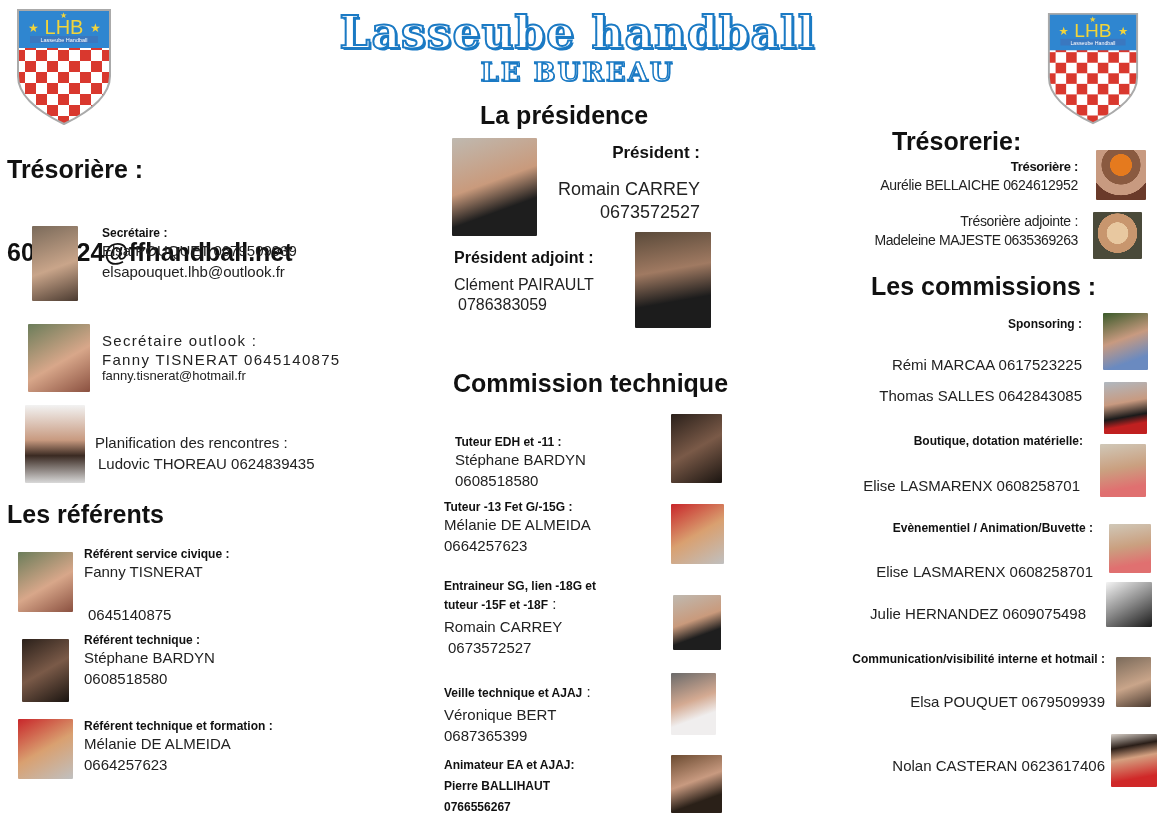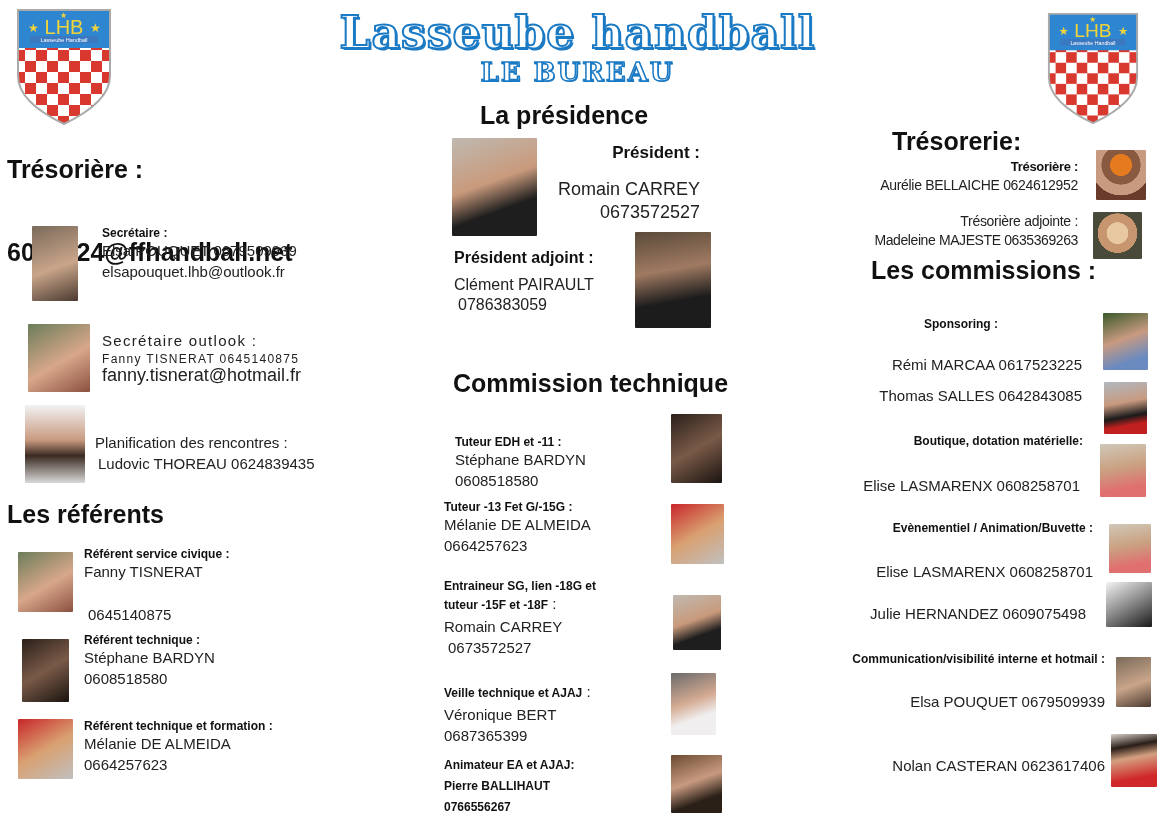--- a/index.html
+++ b/index.html
@@ -88,22 +88,22 @@
 <div class="photo" style="left:32px; top:226px; width:46px; height:75px; background:linear-gradient(160deg,#7a6a5a,#c9a58a 55%,#4a3a30);"></div>
 <div class="block" style="left:102px; top:226px;">
   <div class="lbl">Secrétaire :</div>
   <div class="txt">Elsa POUQUET  0679509939</div>
   <div class="txt">elsapouquet.lhb@outlook.fr</div>
 </div>
 
 <div class="photo" style="left:28px; top:324px; width:62px; height:68px; background:linear-gradient(150deg,#6b7d5a,#d8a78a 55%,#8a5040);"></div>
 <div class="block" style="left:102px; top:331px; letter-spacing:1.3px;">
   <div class="txt" style="font-size:15px; line-height:20px;">Secrétaire outlook :</div>
-  <div class="txt" style="font-size:12px; line-height:17px;">Fanny TISNERAT  0645140875</div>
-  <div class="txt" style="font-size:18px; letter-spacing:0; line-height:15px;">fanny.tisnerat@hotmail.fr</div>
+  <div class="txt" style="font-size:15px; line-height:17px;">Fanny TISNERAT  0645140875</div>
+  <div class="txt" style="font-size:13px; letter-spacing:0; line-height:15px;">fanny.tisnerat@hotmail.fr</div>
 </div>
 
 <div class="photo" style="left:25px; top:405px; width:60px; height:78px; background:linear-gradient(180deg,#f2f2f2,#c89a80 45%,#3a2a22 65%,#d9d9d9);"></div>
 <div class="block" style="left:95px; top:432px;">
   <div class="txt">Planification des rencontres :</div>
   <div class="txt" style="padding-left:3px;">Ludovic THOREAU  0624839435</div>
 </div>
 
 <div class="h1" style="left:7px; top:500px;">Les référents</div>
 
@@ -189,23 +189,23 @@
   <div class="txt" style="font-size:14px; letter-spacing:-0.3px; line-height:20px;">Aurélie BELLAICHE  0624612952</div>
 </div>
 <div class="photo" style="left:1096px; top:150px; width:50px; height:50px; background:radial-gradient(circle at 50% 30%,#e57a1e 0 25%,#8a5a40 26% 45%,#c89a80 46% 70%,#6a3a2a 71%);"></div>
 
 <div class="block right" style="left:840px; top:212px; width:238px;">
   <div class="txt" style="font-size:14px; letter-spacing:-0.3px; line-height:19px;">Trésorière adjointe :</div>
   <div class="txt" style="font-size:14px; letter-spacing:-0.4px; line-height:19px;">Madeleine MAJESTE 0635369263</div>
 </div>
 <div class="photo" style="left:1093px; top:212px; width:49px; height:47px; background:radial-gradient(circle at 50% 45%,#e8c8a0 0 30%,#c8966e 31% 55%,#4a4a3a 56%);"></div>
 
-<div class="h1" style="left:871px; top:256px;">Les commissions :</div>
-
-<div class="lbl abs right" style="left:840px; top:317px; width:242px;text-align:center;">Sponsoring :</div>
+<div class="h1" style="left:871px; top:272px;">Les commissions :</div>
+
+<div class="lbl abs right" style="left:840px; top:317px; width:242px;">Sponsoring :</div>
 <div class="txt abs right" style="left:800px; top:354px; width:282px;">Rémi MARCAA 0617523225</div>
 <div class="txt abs right" style="left:800px; top:385px; width:282px;">Thomas SALLES 0642843085</div>
 <div class="photo" style="left:1103px; top:313px; width:45px; height:57px; background:linear-gradient(160deg,#3a5a2a,#c89a80 45%,#6a8ac0 80%);"></div>
 <div class="photo" style="left:1104px; top:382px; width:43px; height:52px; background:linear-gradient(170deg,#b0b8c0,#c89a80 40%,#1a1a1a 65%,#c02020 80%);"></div>
 
 <div class="lbl abs right" style="left:800px; top:434px; width:283px;">Boutique, dotation matérielle:</div>
 <div class="txt abs right" style="left:800px; top:475px; width:280px;">Elise LASMARENX 0608258701</div>
 <div class="photo" style="left:1100px; top:444px; width:46px; height:53px; background:linear-gradient(170deg,#d0c8b8,#caa080 45%,#e07070 80%);"></div>
 
 <div class="lbl abs right" style="left:800px; top:521px; width:293px;">Evènementiel / Animation/Buvette :</div>

